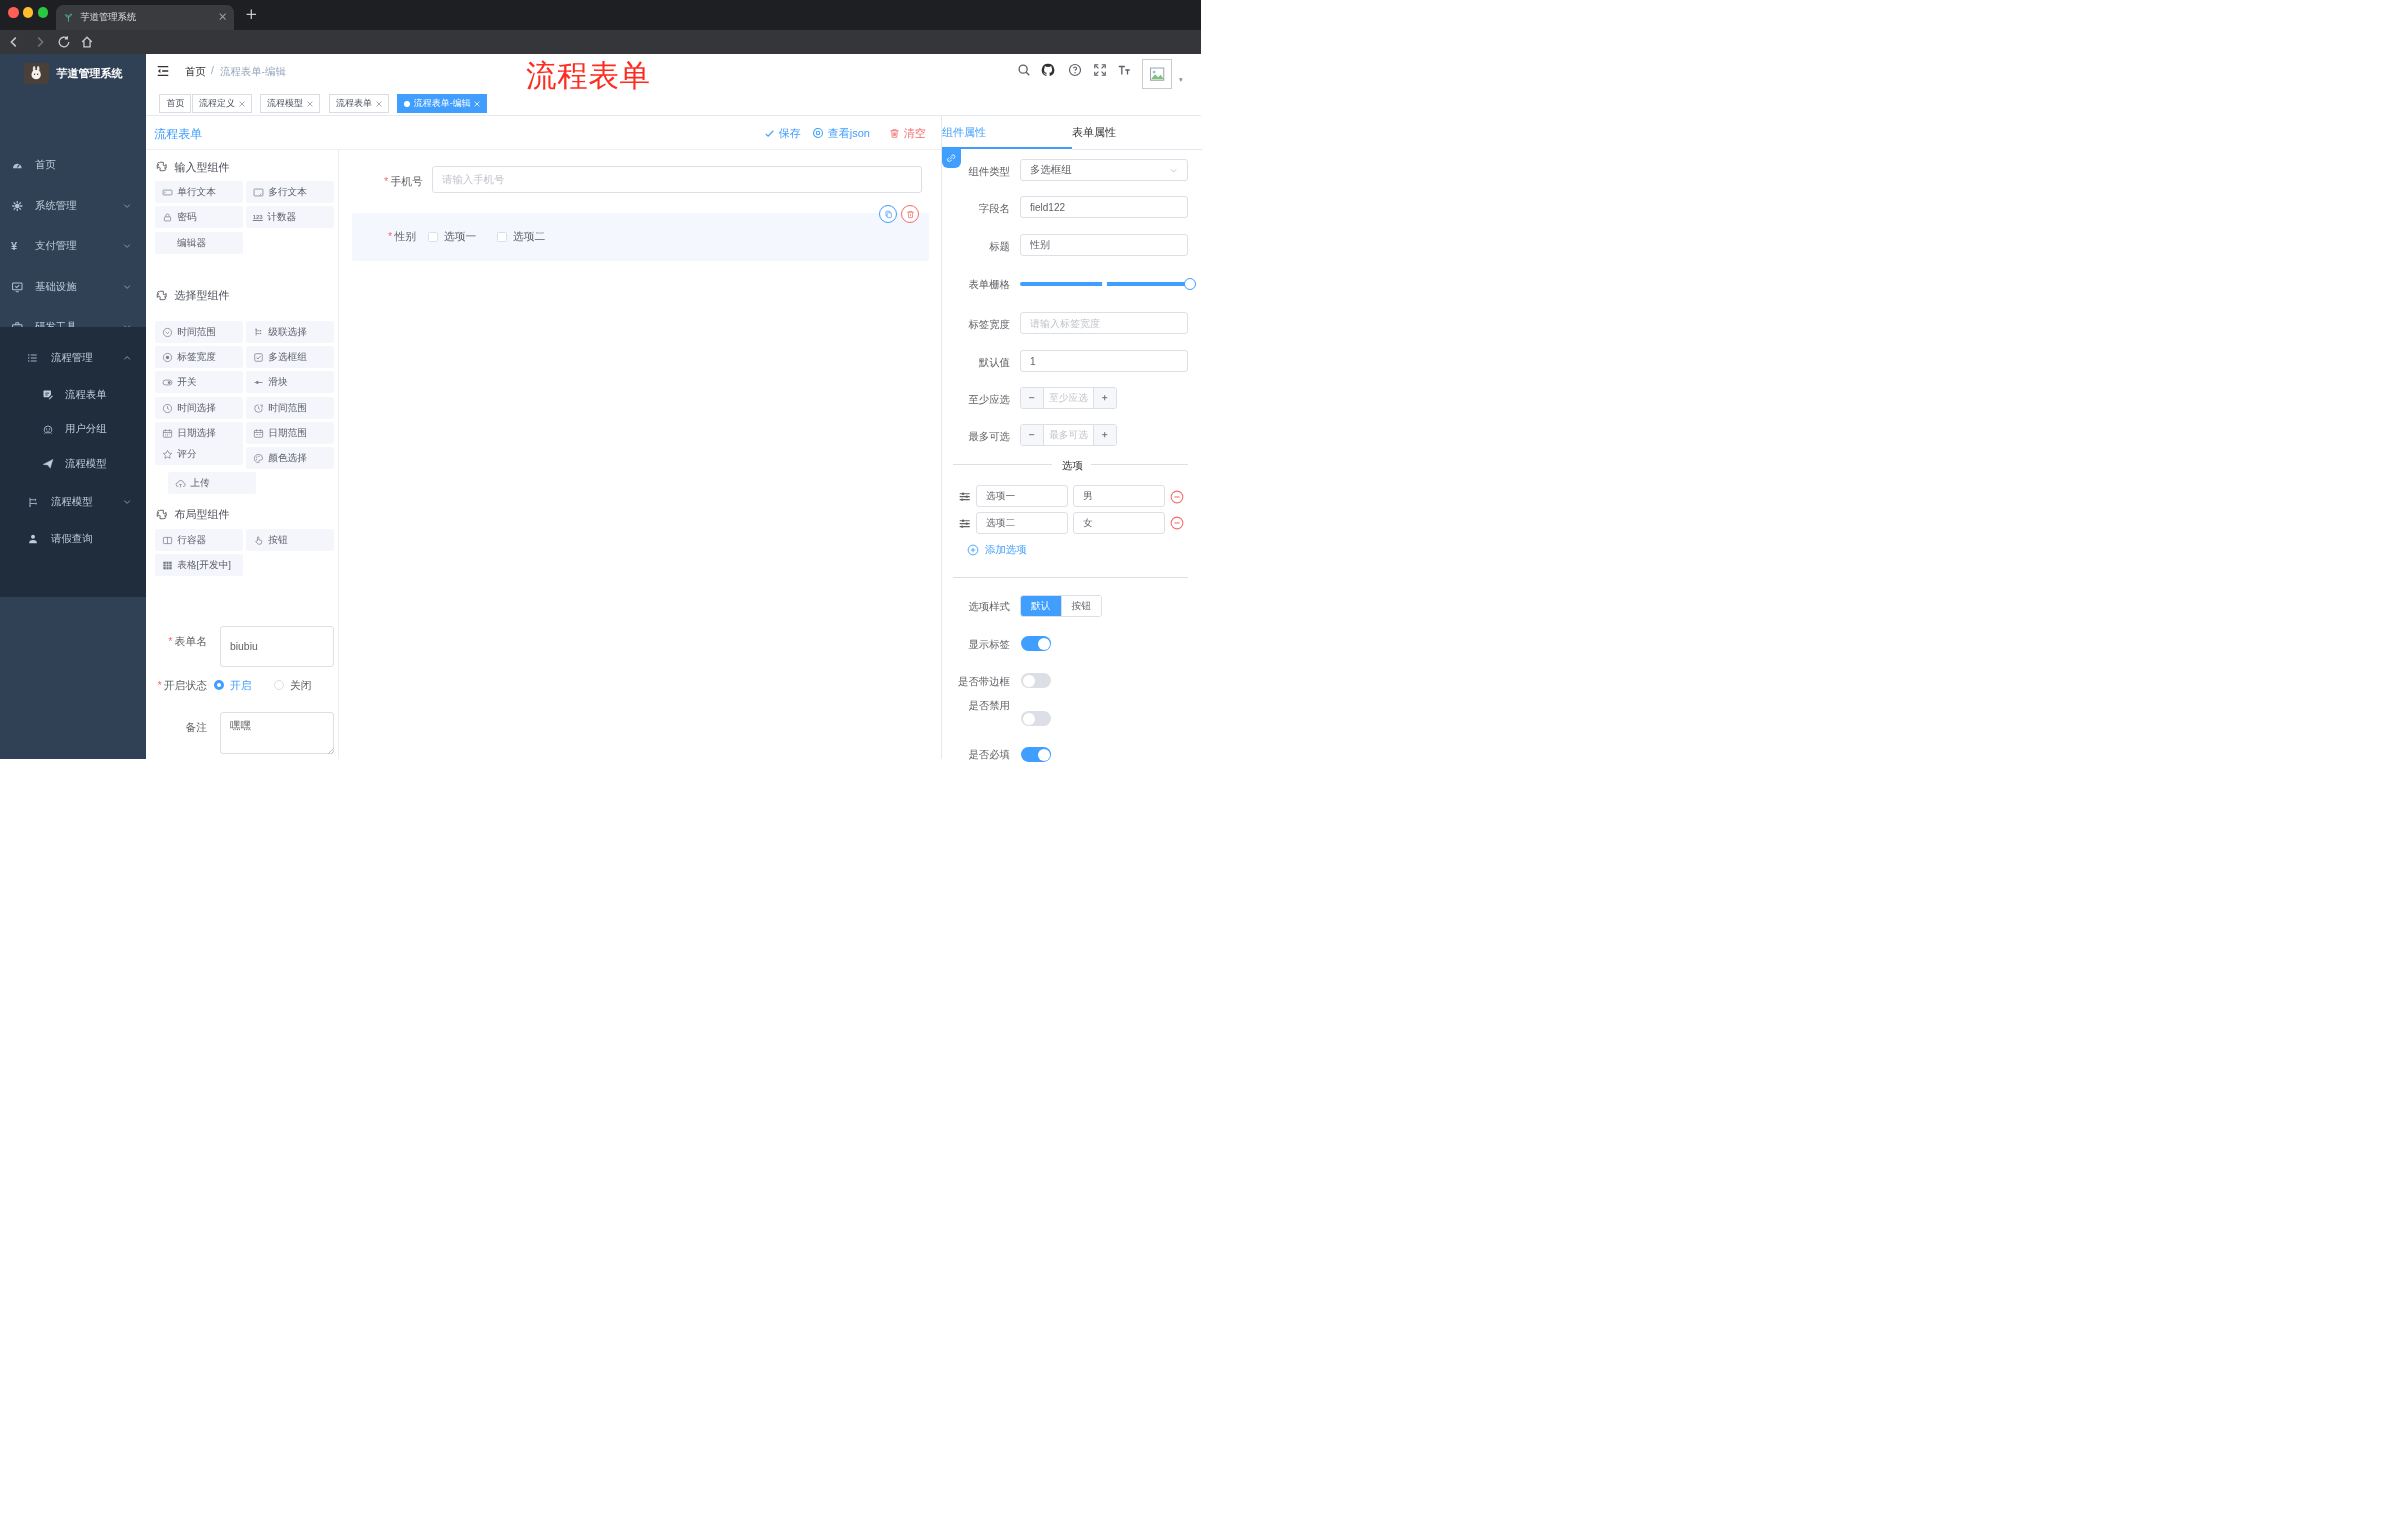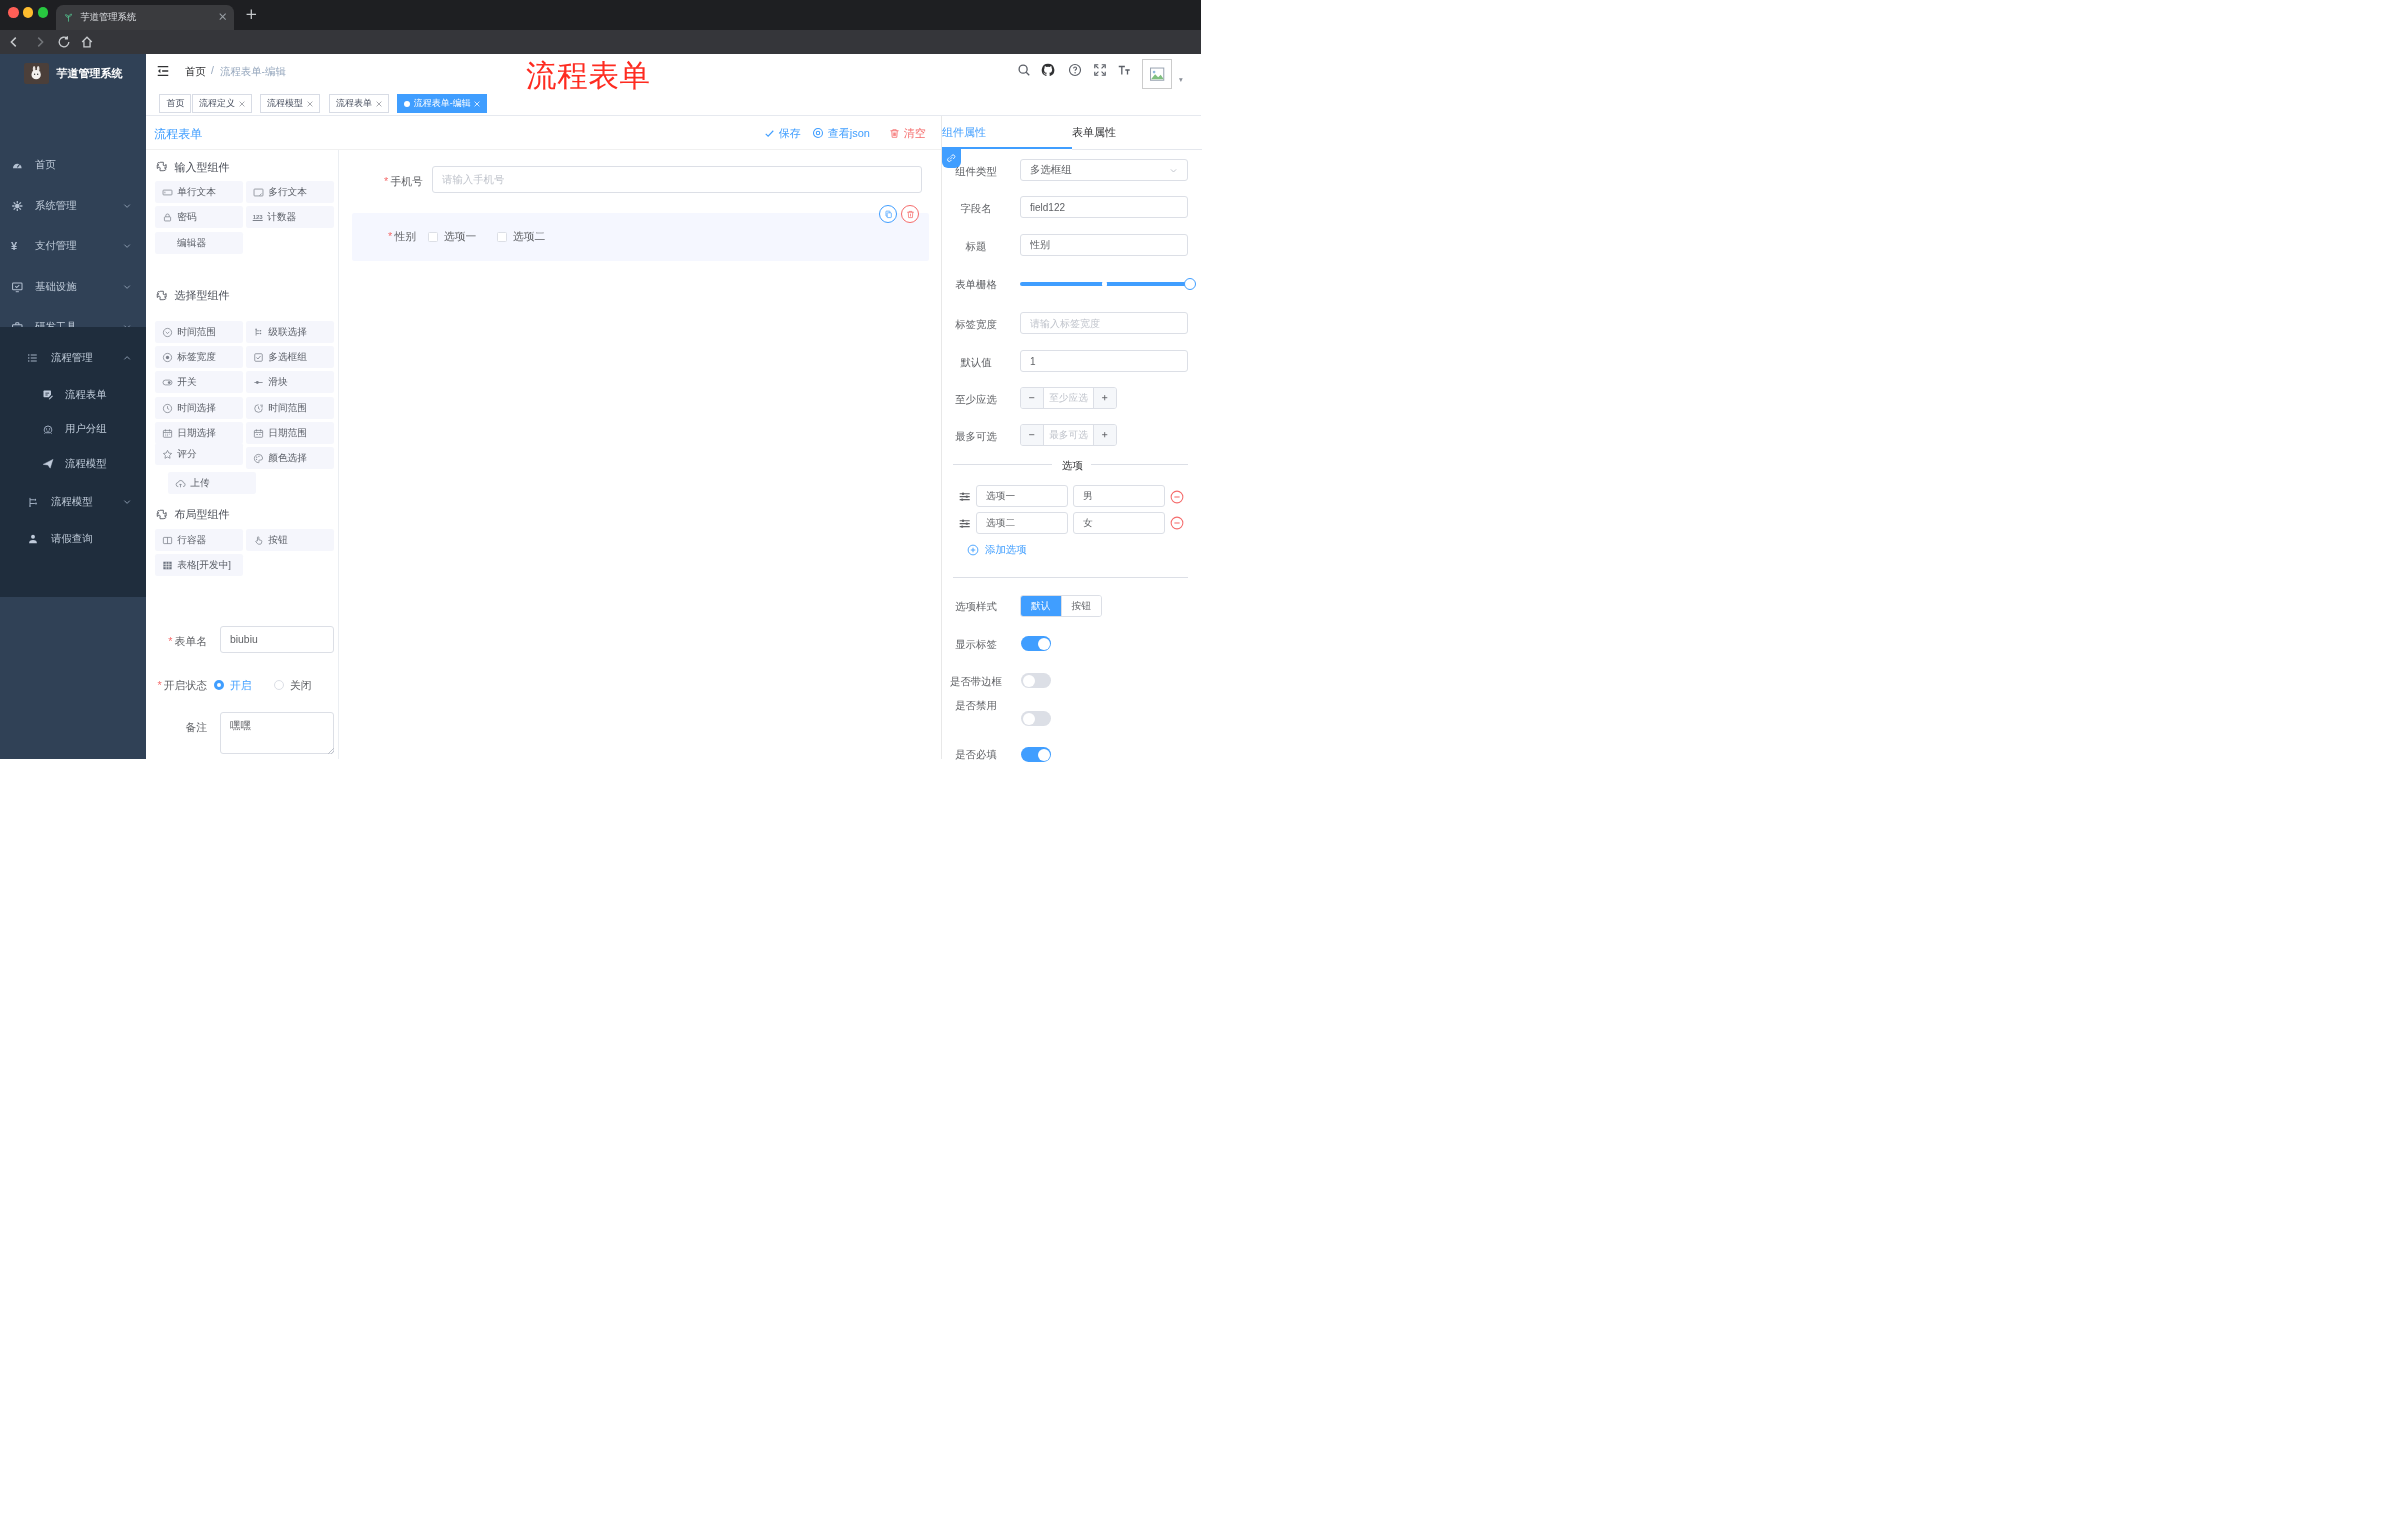--- a/index.html
+++ b/index.html
@@ -68,21 +68,21 @@
   .selblock{position:absolute;left:12.6px;top:63px;width:577px;height:48px;background:#f5f7ff;border-radius:2.2px}
   .roundbtn{position:absolute;width:18px;height:18px;border-radius:50%;background:#fff;display:flex;align-items:center;justify-content:center;cursor:pointer}
   .ckbox{position:absolute;width:10.4px;height:10.4px;border:0.7px solid #dcdfe6;border-radius:1.5px;background:#fff}
   
   .props{position:absolute;left:941px;top:116px;width:260px;height:643px;background:#fff;border-left:0.7px solid #e8e8e8}
   .ptab{position:absolute;top:0;width:130px;height:33px;display:flex;align-items:center;justify-content:flex-start;font-size:11px;cursor:pointer}
   .punderline{position:absolute;left:0;top:31px;width:130px;height:2.2px;background:#409eff}
   .phair{position:absolute;left:130px;top:33px;width:130px;height:0.7px;background:#e4e7ed}
   .linktab{position:absolute;left:0;top:33px;width:19.3px;height:19.3px;background:#409eff;border-radius:0 0 6px 6px;
     display:flex;align-items:center;justify-content:center}
-  .plabel{position:absolute;width:68px;text-align:center;font-size:10.4px;color:#606266;white-space:nowrap}
+  .plabel{position:absolute;width:68px;text-align:right;font-size:10.4px;color:#606266;white-space:nowrap}
   .pctl{position:absolute;left:78px;width:168px;height:22px}
   .selectbox{border:0.7px solid #dcdfe6;border-radius:3px;width:100%;height:100%;display:flex;align-items:center;
     padding:0 9px;font-size:10.4px;color:#606266;background:#fff;cursor:pointer}
   .selectbox .car{margin-left:auto;color:#c0c4cc}
   .stepper{position:absolute;left:78px;width:97px;height:22px;border:0.7px solid #dcdfe6;border-radius:3px;
     display:flex;overflow:hidden;background:#fff}
   .stepbtn{width:22px;background:#f5f7fa;color:#606266;display:flex;align-items:center;justify-content:center;cursor:pointer}
   .stepmid{flex:1;display:flex;align-items:center;justify-content:center;font-size:9.7px;color:#c0c4cc;
     border-left:0.7px solid #dcdfe6;border-right:0.7px solid #dcdfe6}
   .divline{position:absolute;height:0.7px;background:#dcdfe6}
@@ -670,21 +670,21 @@
     <span class="ic">
         <svg width="11" height="11" viewBox="0 0 16 16">
           <rect x="2" y="2.5" width="12" height="11" fill="#6b7280"></rect>
           <path d="M2 6.2h12M2 9.8h12M6 2.5v11M10 2.5v11" stroke="#fff" stroke-width="1"></path>
         </svg>
       </span>
     <span>表格[开发中]</span>
   </div>
 
   <div class="fieldlabel" style="right:131px;top:485px"><span class="req">*</span><span>表单名</span></div>
-  <input class="input" style="left: 74px; top: 476px; width: 114px; height: 27px;" value="biubiu">
+  <input class="input" style="left: 74px; top: 476px; width: 114px; height: 41px;" value="biubiu">
   <div class="fieldlabel" style="right:131px;top:529px"><span class="req">*</span><span>开启状态</span></div>
   <span class="radio" style="left:68px;top:530px;border:3.3px solid #409eff;background:#fff"></span>
   <span class="fieldlabel" style="left:84px;top:529px;color:#409eff">开启</span>
   <span class="radio" style="left:128px;top:530px;border:0.7px solid #dcdfe6;background:#fff"></span>
   <span class="fieldlabel" style="left:144px;top:529px">关闭</span>
   <div class="fieldlabel" style="right:131px;top:571px">备注</div>
   <textarea class="input" style="left: 74px; top: 562px; width: 114px; height: 42px; resize: none; padding-top: 6px;">嘿嘿</textarea>
   <span class="resize-corner" style="left:181px;top:597px"></span>
 </div>
 

